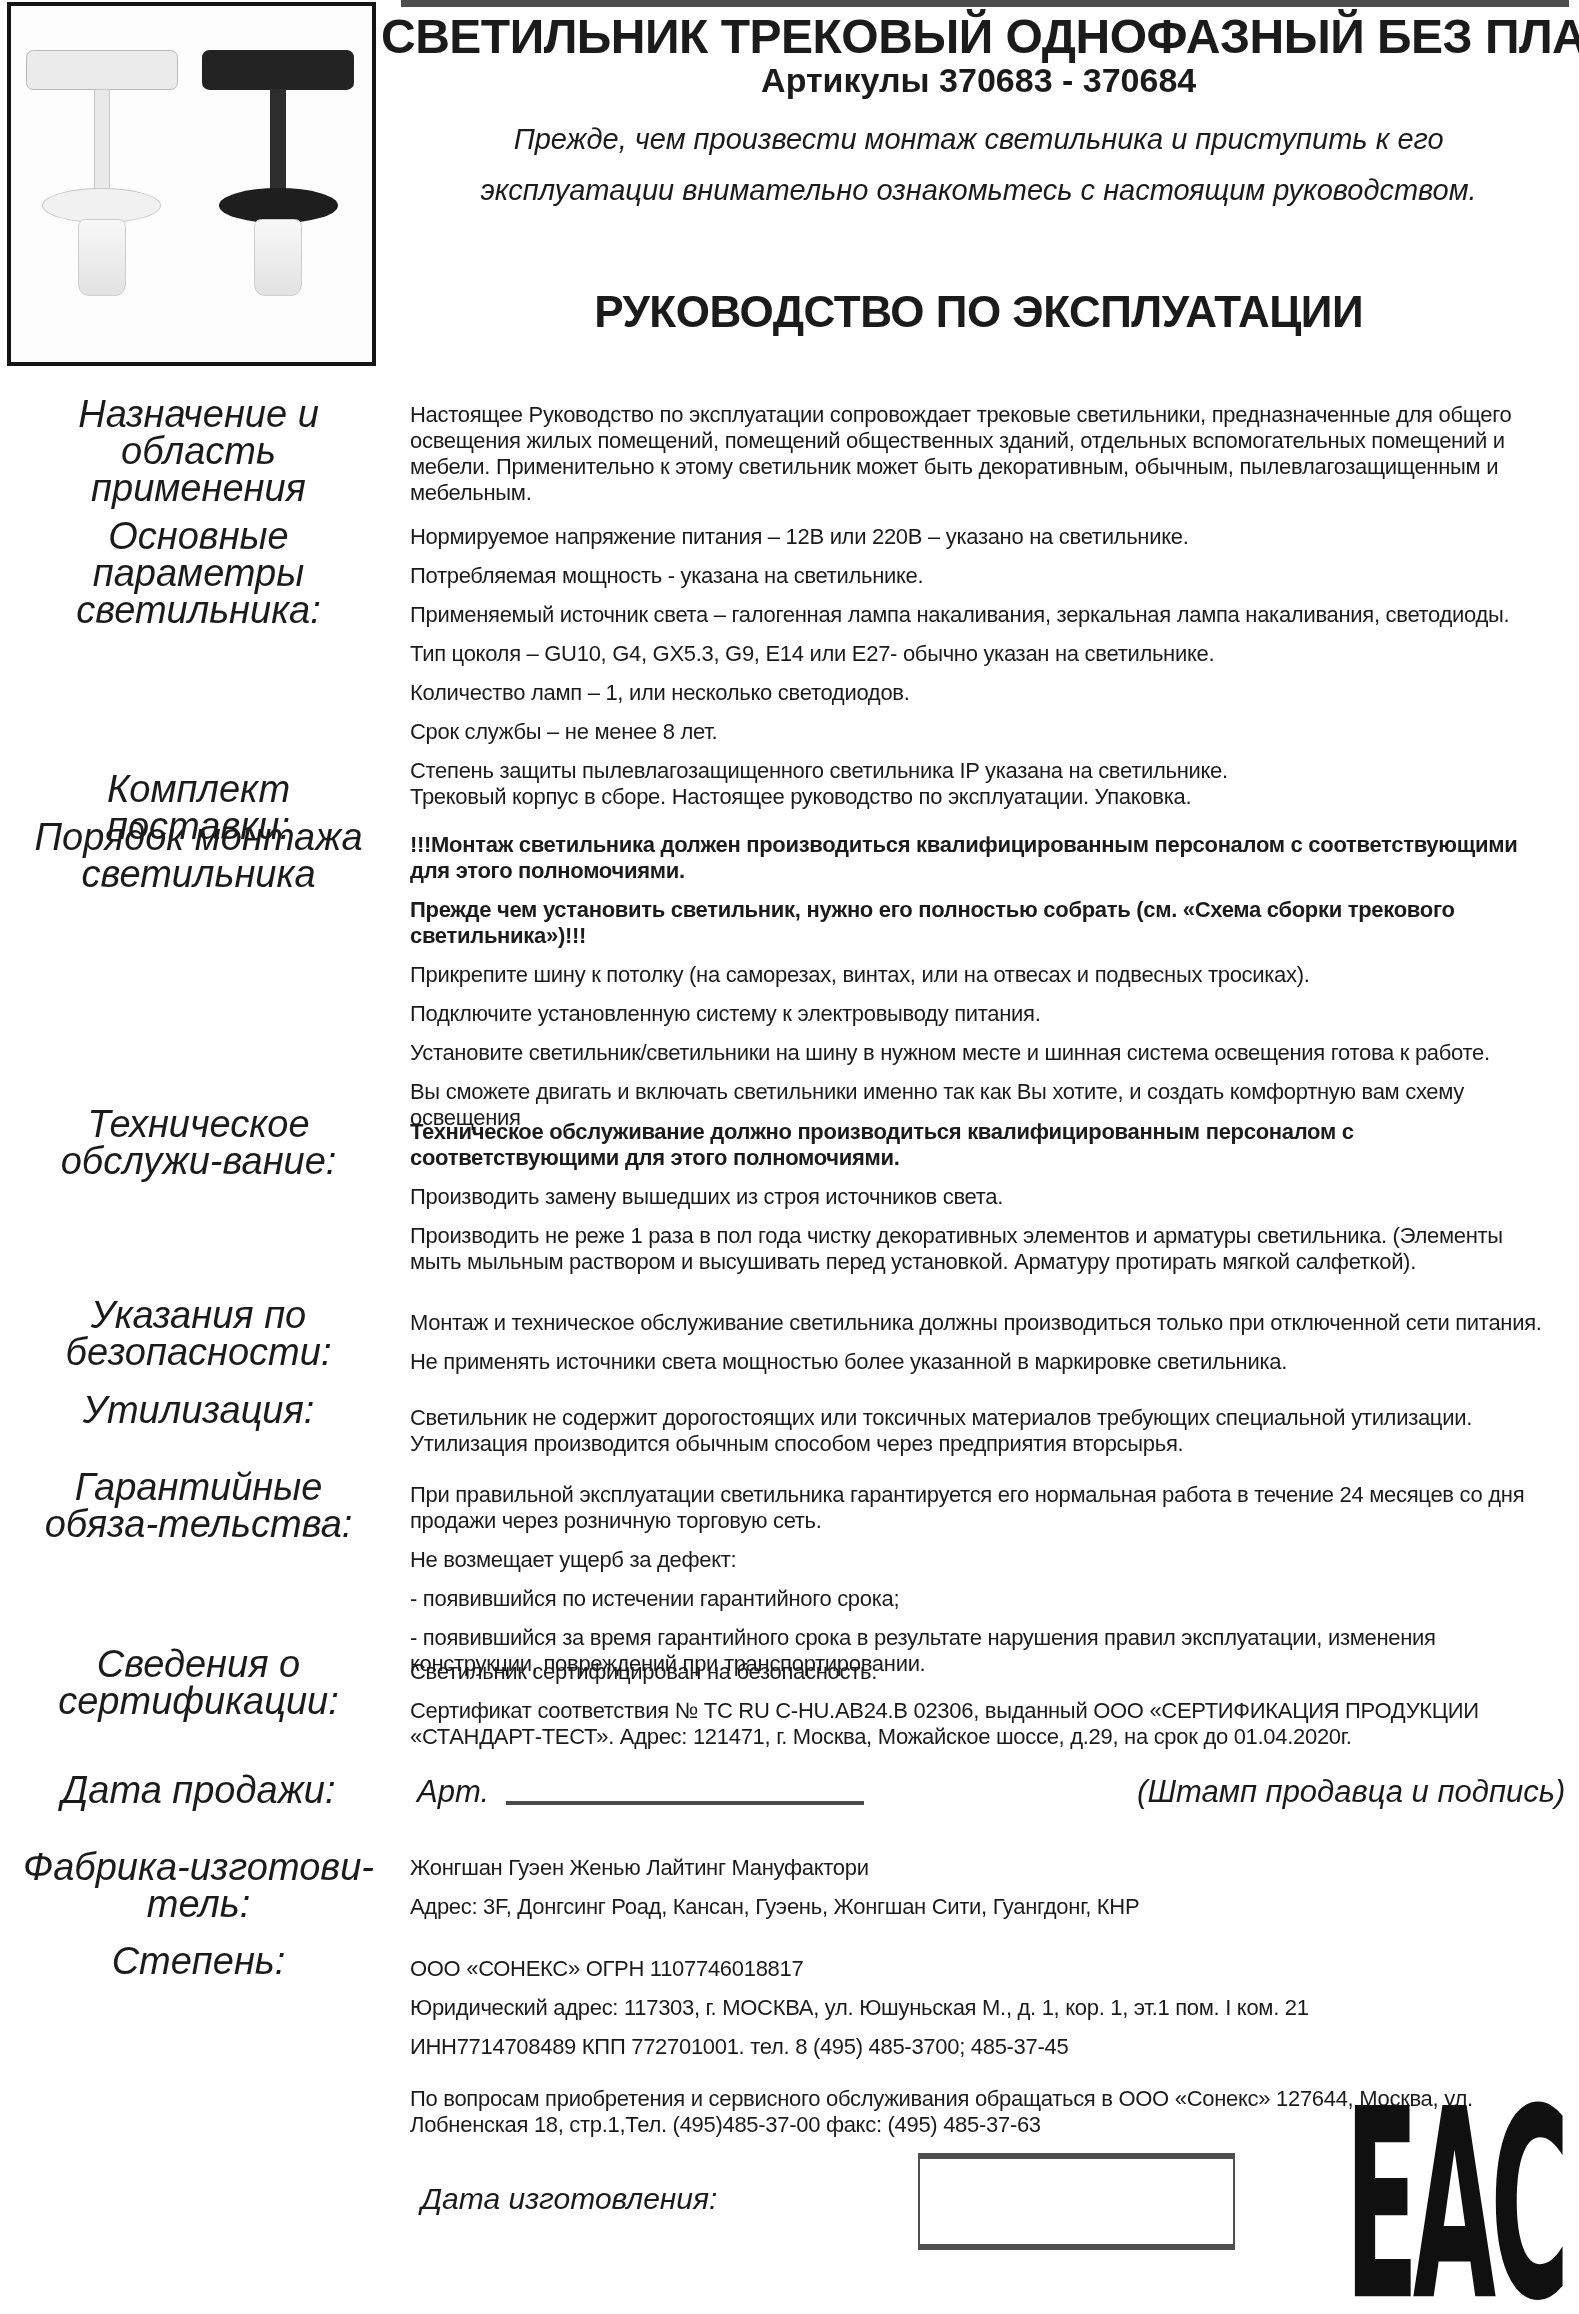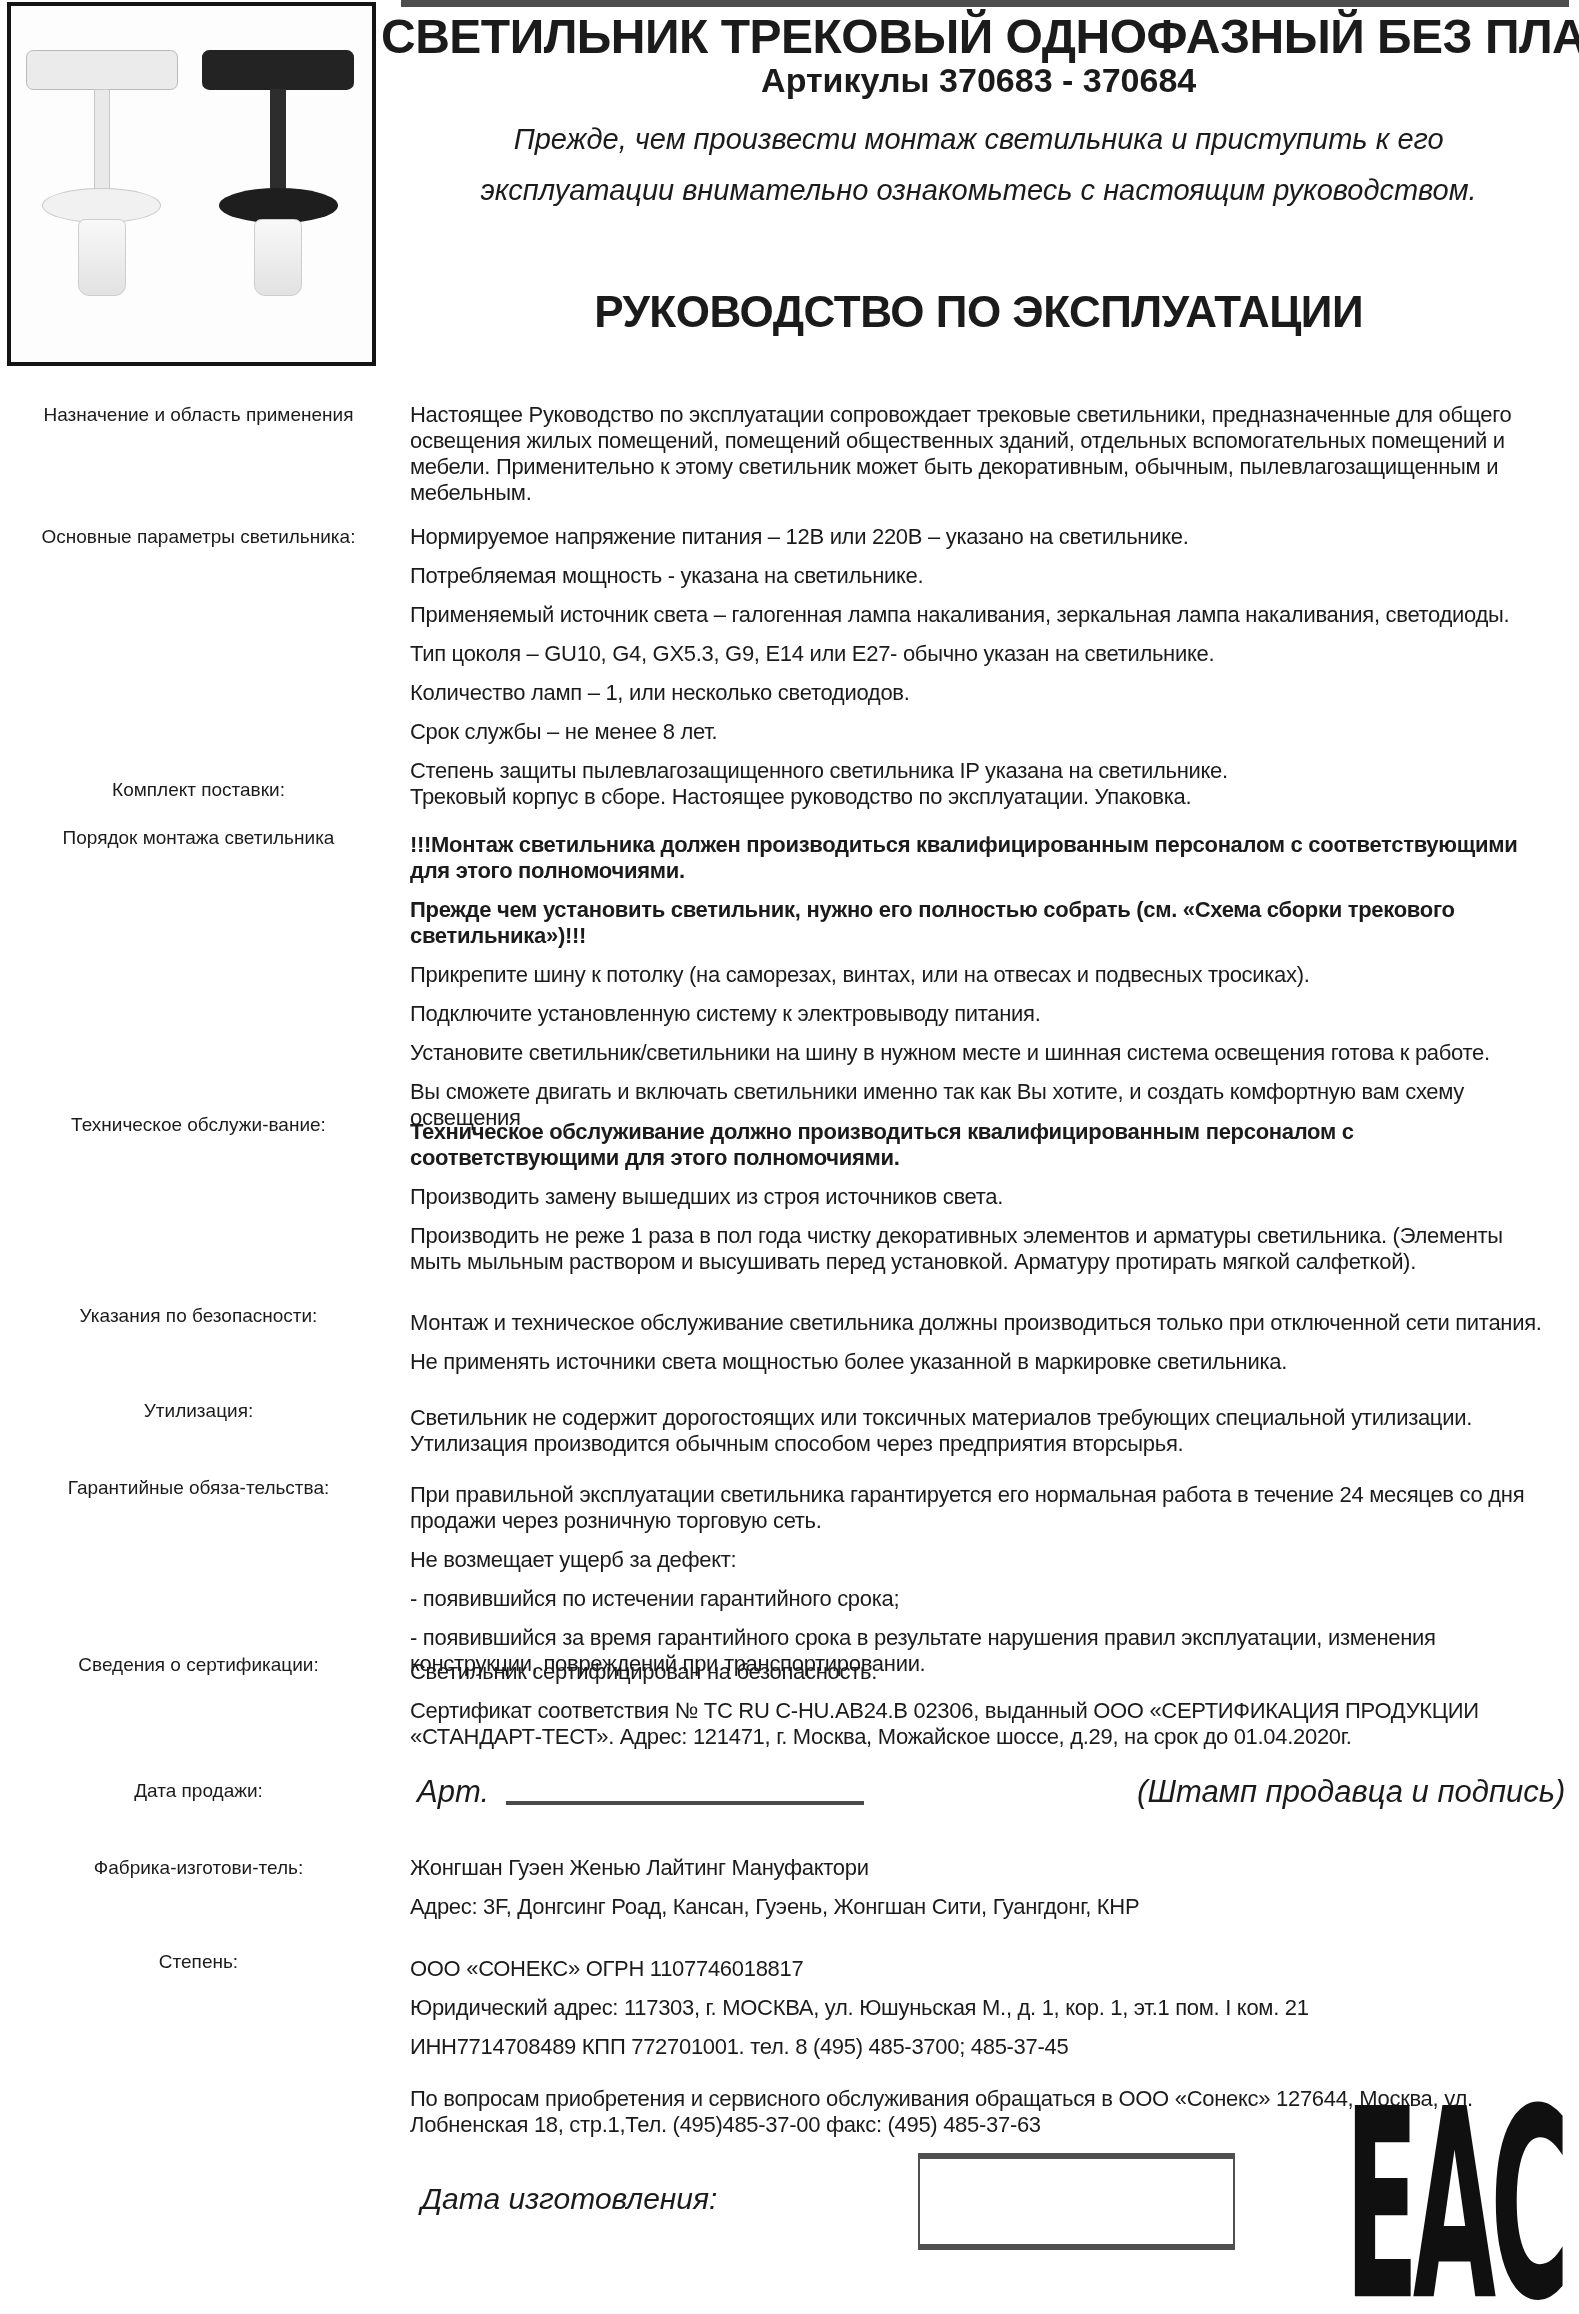--- a/index.html
+++ b/index.html
@@ -42,22 +42,22 @@
                  font-size:48px; font-weight:700; white-space:nowrap; letter-spacing:-0.5px; }
   .hdr-articles{ position:absolute; top:61px; left:0; right:0; text-align:center;
                  font-size:34px; font-weight:700; }
   .hdr-notice  { position:absolute; top:114px; left:37px; right:37px; text-align:center;
                  font-size:29px; font-style:italic; line-height:51px; }
   .hdr-manual  { position:absolute; top:287px; left:0; right:0; text-align:center;
                  font-size:44px; font-weight:700; letter-spacing:-0.5px; }
 
   
   .row { position:absolute; left:0; width:1580px; display:flex; align-items:flex-start; }
-  .lbl { flex:0 0 397px; width:397px; text-align:center; 
-         font-size:19px; line-height:37px; padding:0 14.7px; }
+  .lbl { flex:0 0 397px; width:397px; text-align:center; font-style:italic;
+         font-size:38px; line-height:37px; padding:0 14.7px; }
   .cnt { flex:1; padding-right:11px; font-size:22px; line-height:26px; letter-spacing:-0.3px; }
   .cnt p { margin:13px; }
   .cnt p.b { font-weight:700; }
   .cnt p.gap-top { margin-top:26px; }
   .lbl.pad { padding-top:7.3px; }
 
   
   .sale { display:flex; align-items:flex-end; font-size:31px; font-style:italic;
           padding-left:20px; padding-right:14.7px; letter-spacing:0; }
   .artline { width:358px; border-bottom:4.6px solid #4a4a4a; height:33px; margin-left:16.5px; }

